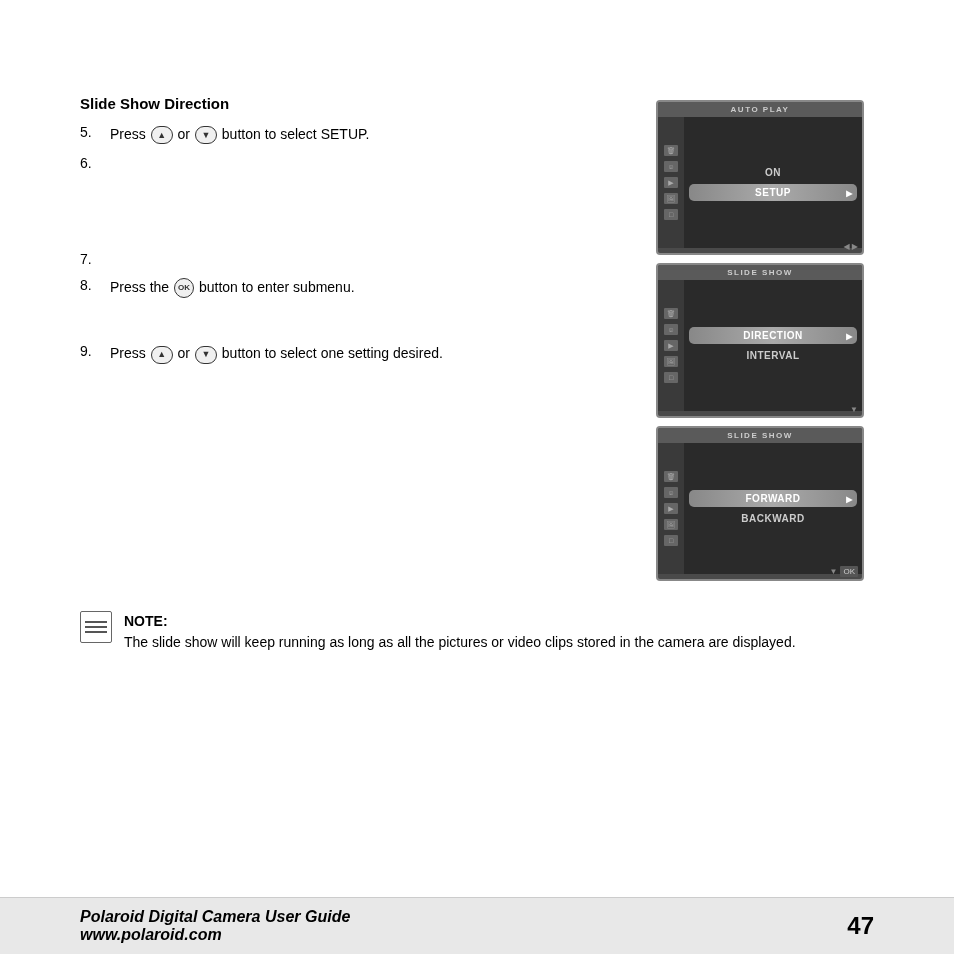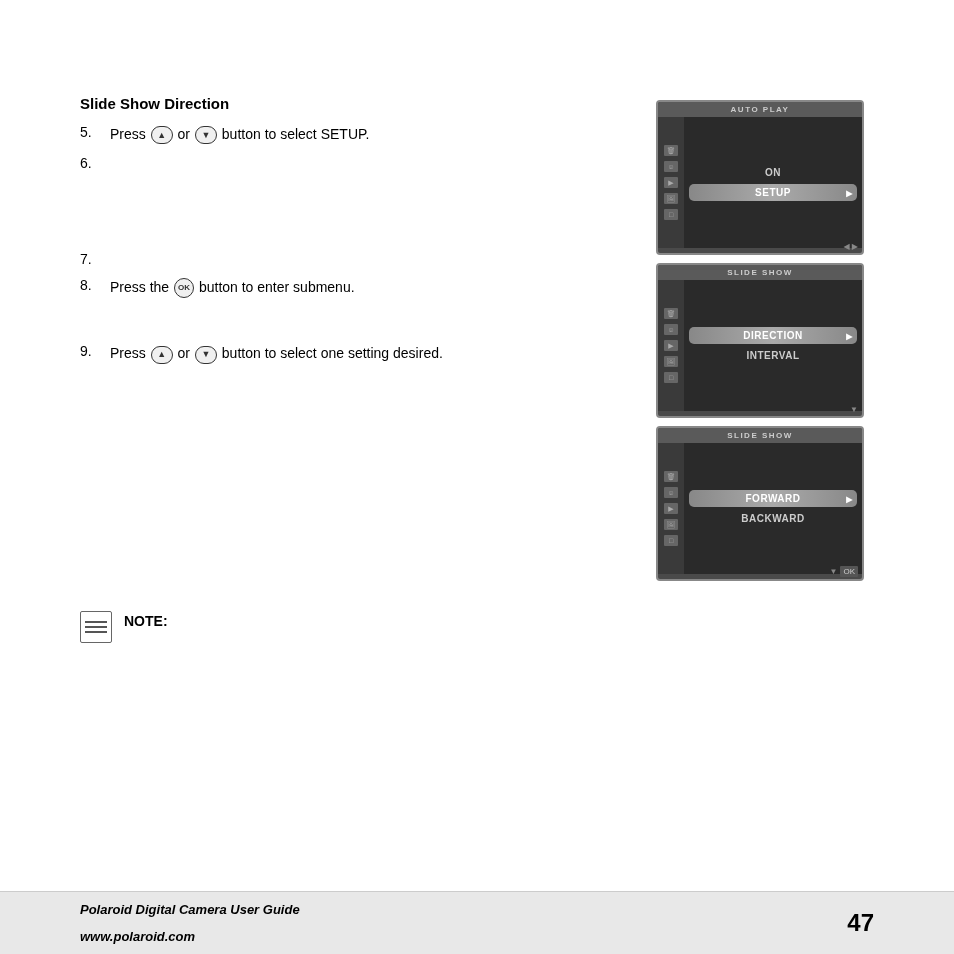--- a/index.html
+++ b/index.html
@@ -243,32 +243,31 @@
       right: 0;
       background: #e8e8e8;
       padding: 10px 80px;
       display: flex;
       justify-content: space-between;
       align-items: center;
       border-top: 1px solid #ccc;
     }
 
     .footer-left {
-      font-size: 13px;
+      font-size: 16px;
     }
 
     .footer-left .line1 {
       font-weight: bold;
       font-style: italic;
     }
 
     .footer-left .line2 {
       font-weight: bold;
       font-style: italic;
-      margin-top: 12px;
     }
 
     .footer-page {
       font-size: 24px;
       font-weight: bold;
     }
   </style>
 </head>
 <body>
 
@@ -377,20 +376,21 @@
 </div>
 
 <div class="note-section">
   <div class="note-icon">
     <div class="note-line"></div>
     <div class="note-line"></div>
     <div class="note-line"></div>
   </div>
   <div class="note-text">
     <span class="note-title">NOTE:</span><br>
+    <span>The slide show will keep running as long as all the pictures or video clips stored in the camera are displayed.</span>
   </div>
 </div>
 
 <div class="footer">
   <div class="footer-left">
     <div class="line1">Polaroid Digital Camera User Guide</div>
     <div class="line2">www.polaroid.com</div>
   </div>
   <div class="footer-page">47</div>
 </div>

